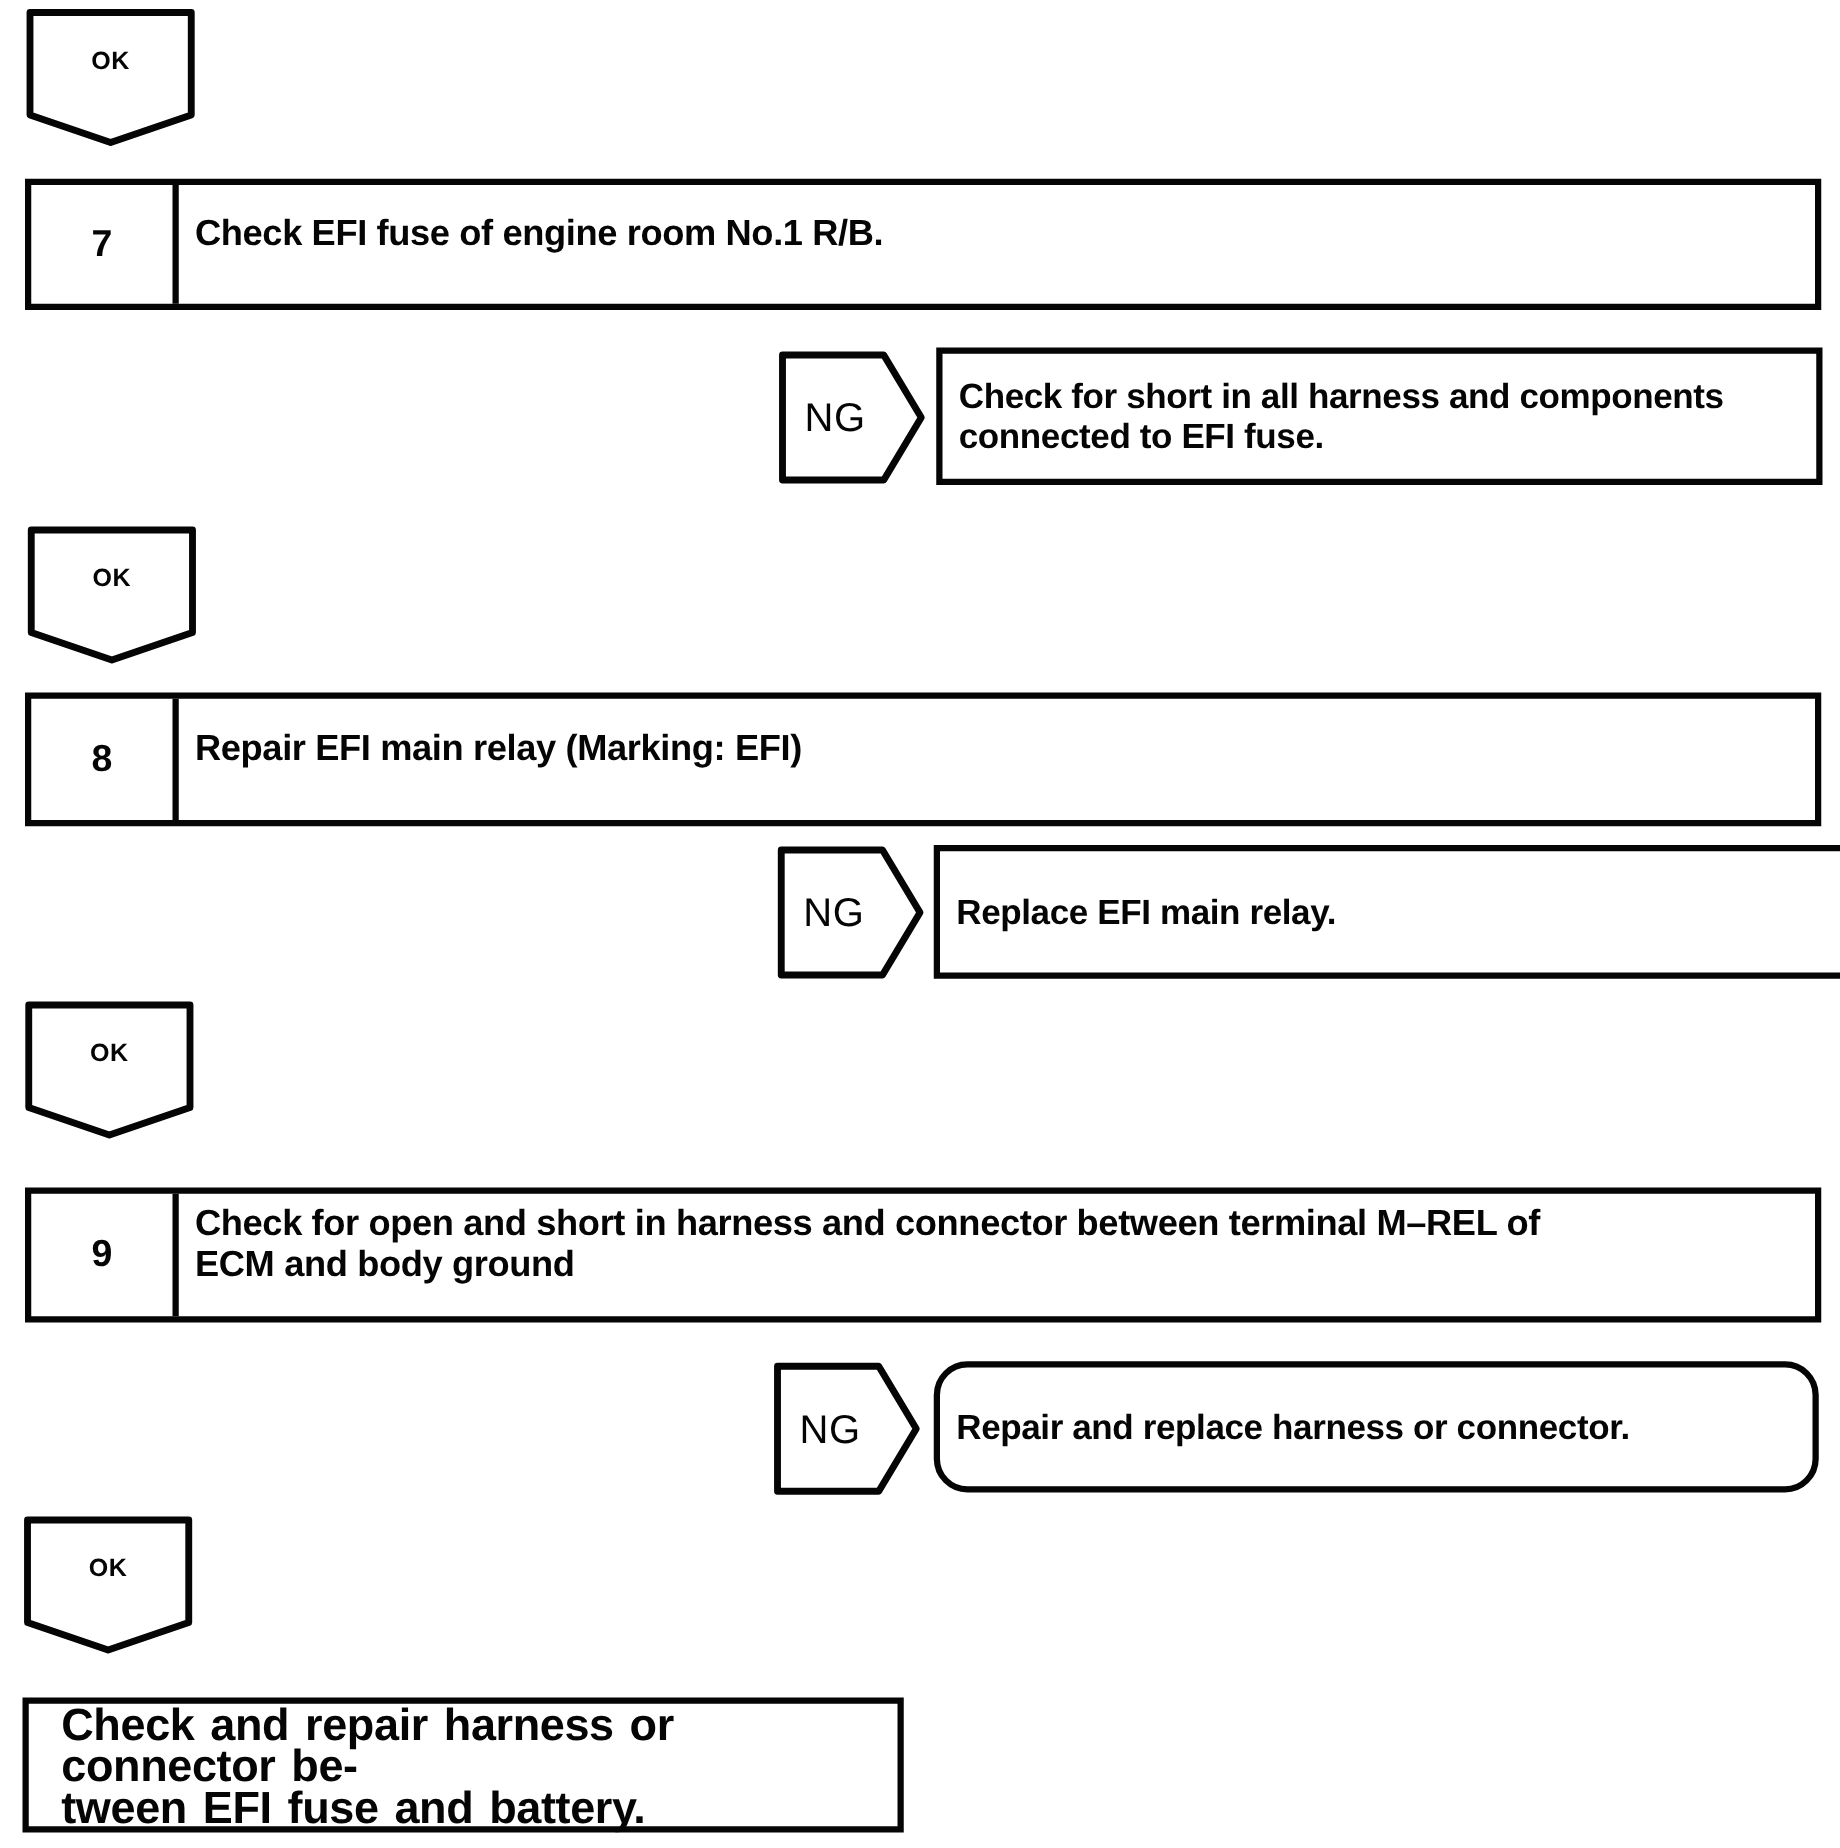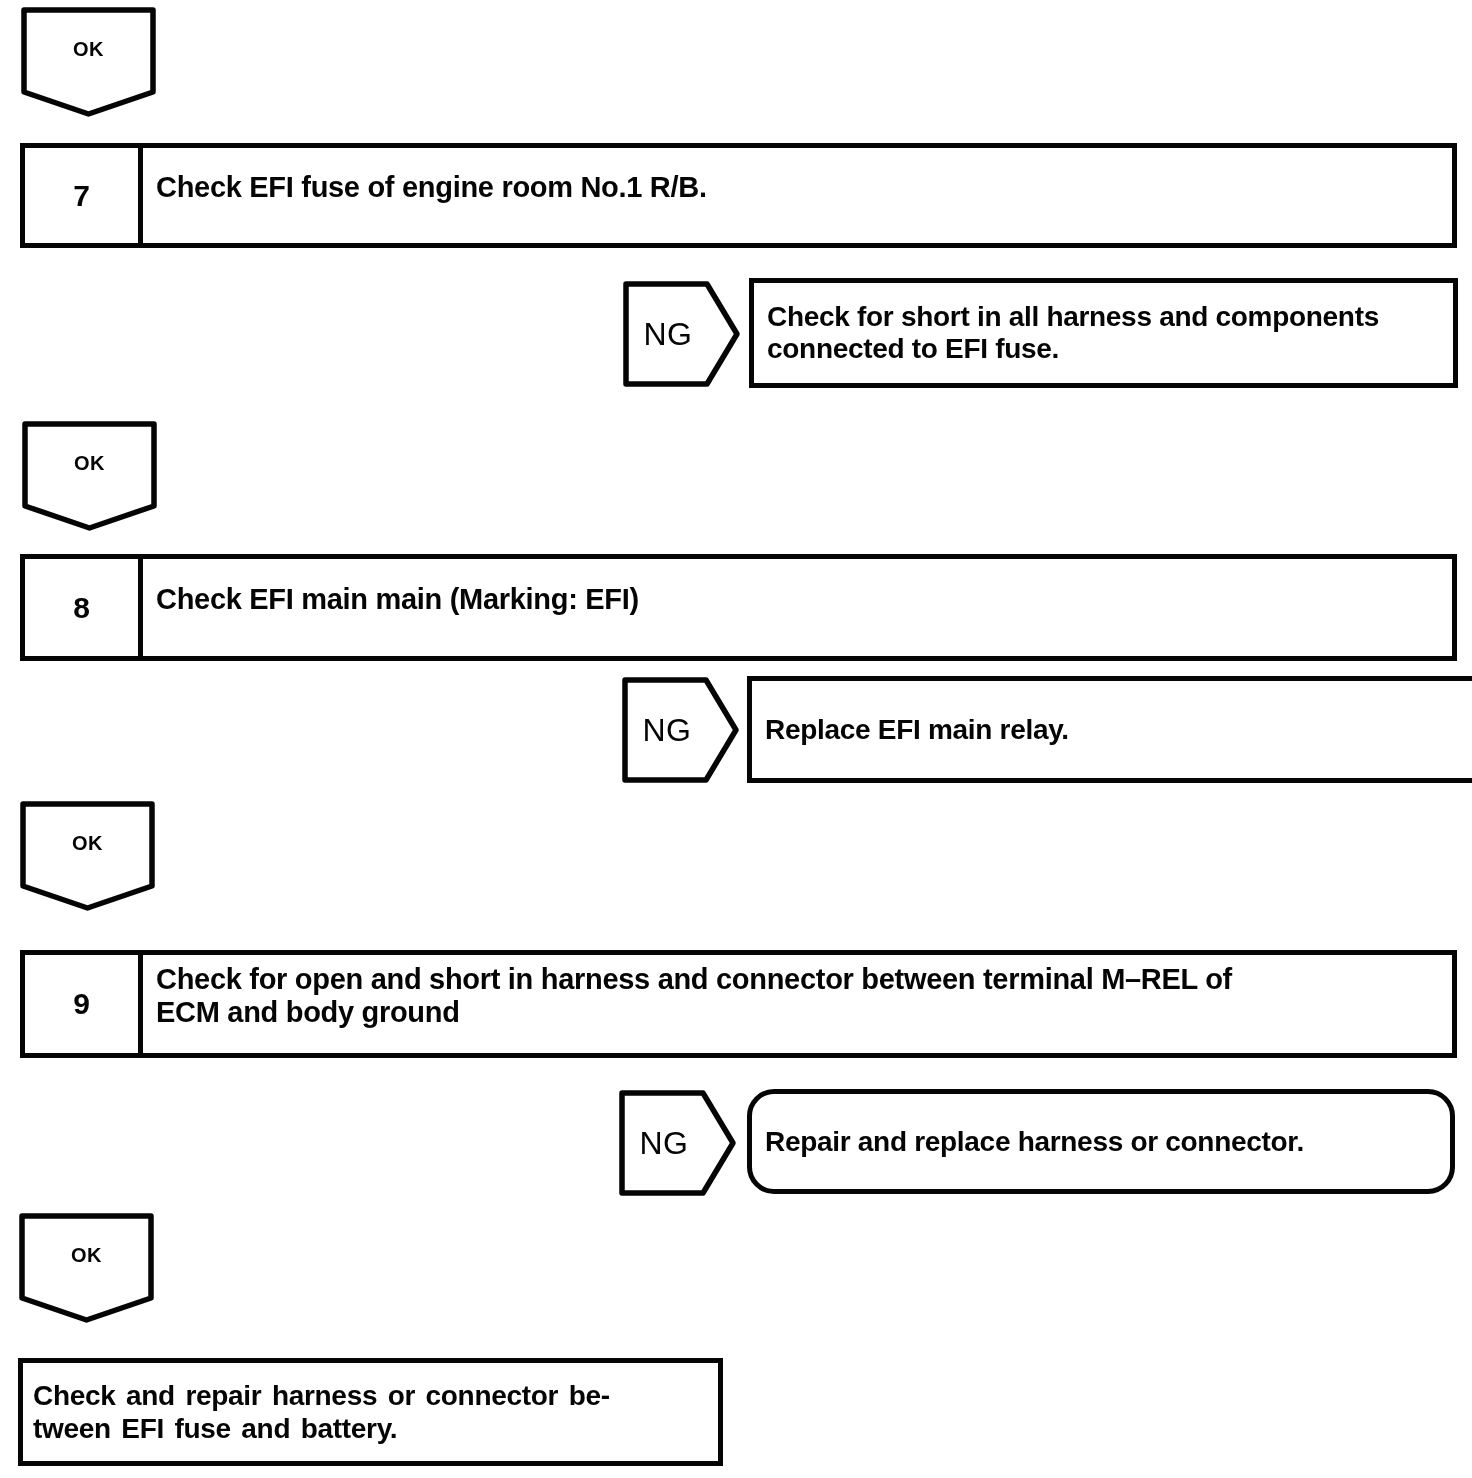--- a/index.html
+++ b/index.html
@@ -73,22 +73,22 @@
     line-height: 32px;
     white-space: pre-line;
     box-sizing: border-box;
   }
 
   
   .final-box {
     border: 5px solid #050505;
     background: #ffffff;
     display: flex; align-items: center;
-    padding: 0 8px 0 10px;
-    font-size: 28px; font-weight: bold;
+    padding: 0 8px 0 26px;
+    font-size: 36px; font-weight: bold;
     letter-spacing: -0.3px;
     word-spacing: 3px;
     line-height: 33px;
     white-space: pre-line;
     box-sizing: border-box;
   }
 </style>
 </head>
 <body>
 
@@ -118,21 +118,21 @@
 
   <div class="abs ok-badge" style="left:21px; top:420px;">
     <svg viewBox="0 0 137 112" aria-hidden="true">
       <path class="shape-path" d="M 4 4 L 133 4 L 133 86 L 68.5 108 L 4 86 Z"></path>
     </svg>
     <div class="badge-label">OK</div>
   </div>
 
   <div class="abs step-row" style="left:20px; top:554px; width:1437px; height:107px;">
     <div class="step-num">8</div>
-    <div class="step-body">Check EFI main main (Marking: EFI)</div>
+    <div class="step-body">Repair EFI main relay (Marking: EFI)</div>
   </div>
 
   <div class="abs ng-badge" style="left:621px; top:676px;">
     <svg viewBox="0 0 119 108" aria-hidden="true">
       <path class="shape-path" d="M 4 4 L 85 4 L 115 54 L 85 104 L 4 104 Z"></path>
     </svg>
     <div class="badge-label">NG</div>
   </div>
 
   <div class="abs result-box" style="left:747px; top:676px; width:772px; height:107px;">Replace EFI main relay.</div>

